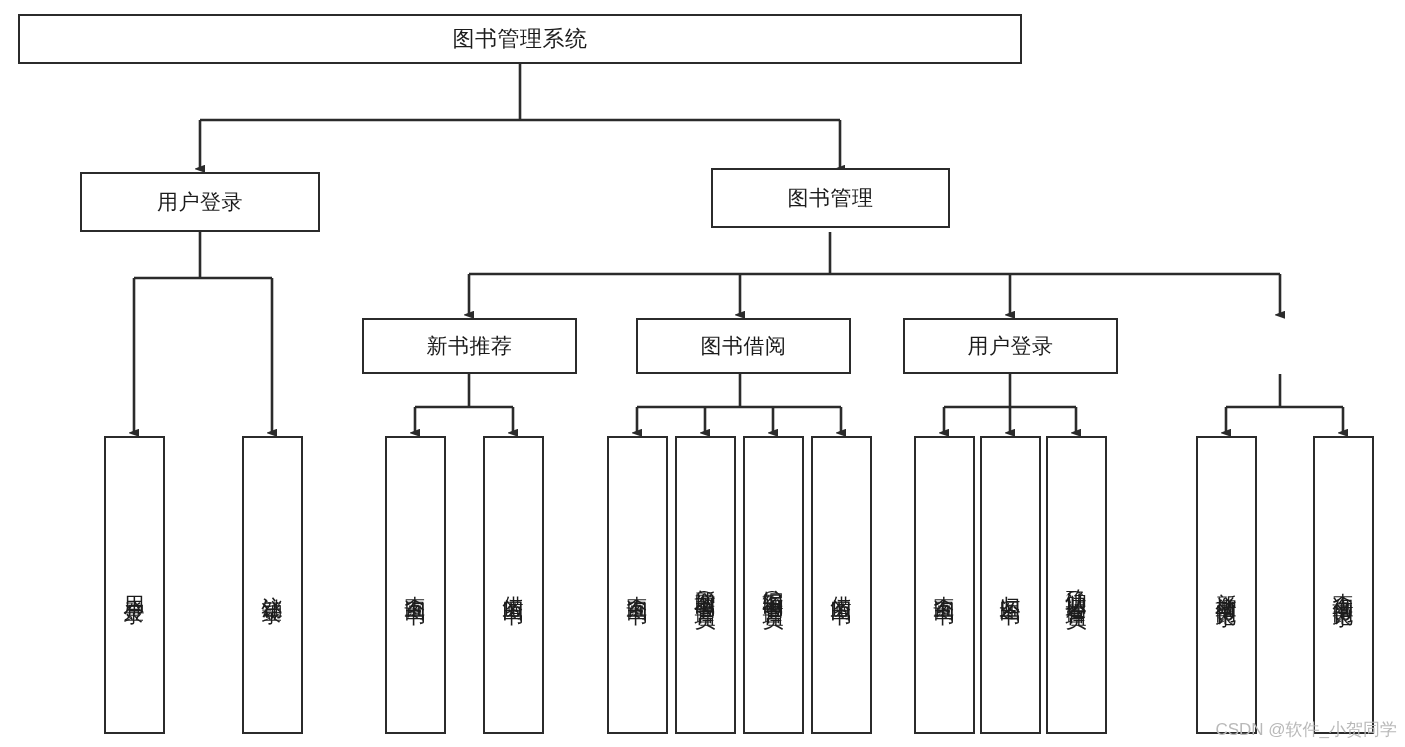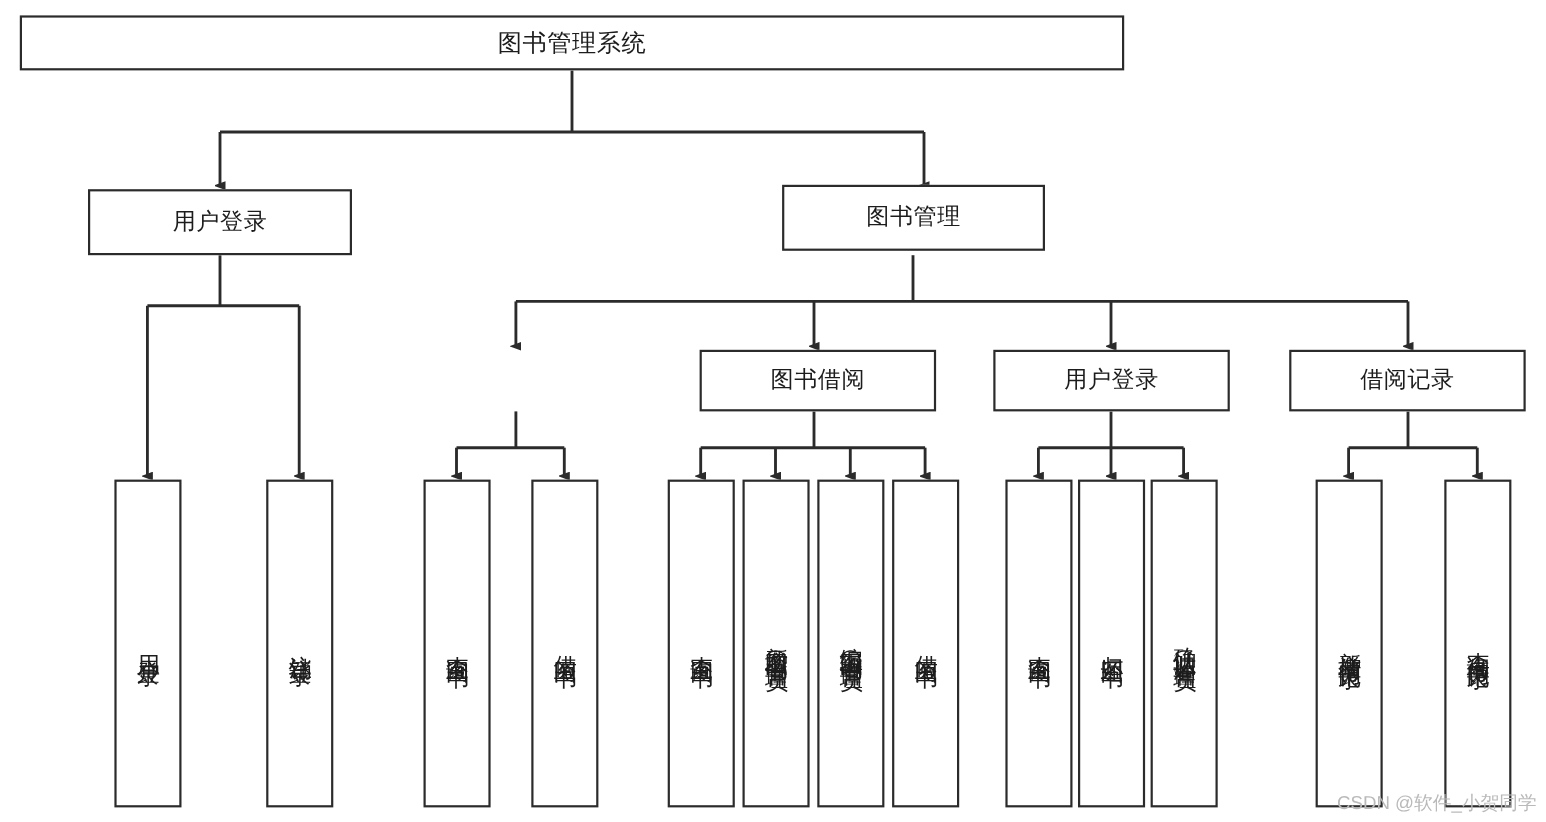--- a/index.html
+++ b/index.html
@@ -136,29 +136,29 @@
     <span class="node-label">图书管理系统</span>
   </div>
 
   <div class="node horizontal" style="left:80px; top:172px; width:240px; height:60px;">
     <span class="node-label">用户登录</span>
   </div>
   <div class="node horizontal" style="left:711px; top:168px; width:239px; height:60px;">
     <span class="node-label">图书管理</span>
   </div>
 
+  <div class="node horizontal" style="left:362px; top:318px; width:215px; height:56px;">
+    <span class="node-label">新书推荐</span>
+  </div>
   <div class="node horizontal" style="left:636px; top:318px; width:215px; height:56px;">
     <span class="node-label">图书借阅</span>
   </div>
   <div class="node horizontal" style="left:903px; top:318px; width:215px; height:56px;">
     <span class="node-label">用户登录</span>
   </div>
-  <div class="node horizontal" style="left:1172px; top:318px; width:215px; height:56px;">
-    <span class="node-label">借阅记录</span>
-  </div>
 
   <div class="node vertical" style="left:104px; top:436px; width:61px; height:298px;">
     <span class="node-label">用户登录</span>
   </div>
   <div class="node vertical" style="left:242px; top:436px; width:61px; height:298px;">
     <span class="node-label">注销登录</span>
   </div>
 
   <div class="node vertical" style="left:385px; top:436px; width:61px; height:298px;">
     <span class="node-label">查询图书</span>

